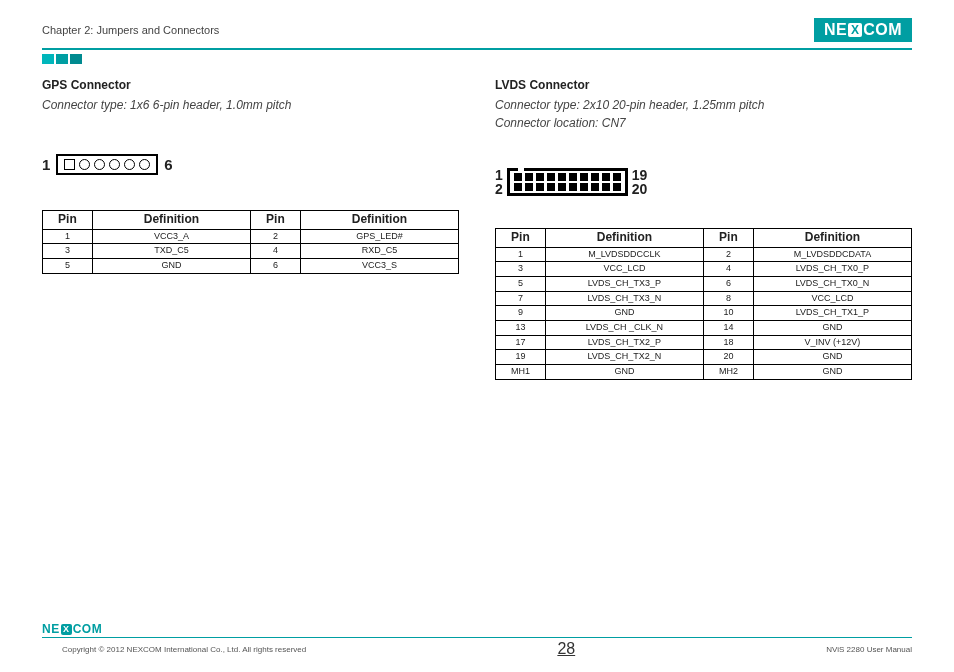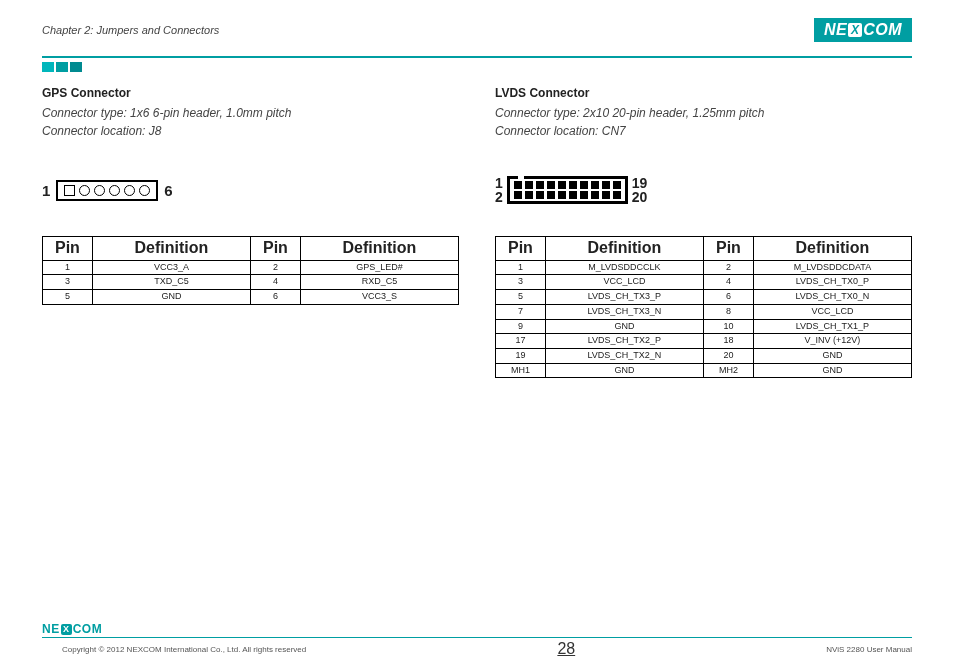--- a/index.html
+++ b/index.html
@@ -9,22 +9,21 @@
     height: 672px;
     background: #fff;
     position: relative;
     padding: 18px 42px 0 42px;
     color: #222;
   }
   .header-row {
     display: flex;
     justify-content: space-between;
     align-items: center;
-    margin-bottom: 14px;
-    font-style: italic;
+    margin-bottom: 6px;
   }
   .chapter-title { font-size: 11px; color: #444; }
   .logo-badge {
     background: #009ea2;
     color: #fff;
     font-weight: bold;
     font-size: 16px;
     padding: 3px 10px;
     letter-spacing: 0.5px;
     display: flex;
@@ -66,21 +65,21 @@
     border-collapse: collapse;
     width:100%;
     font-size:9px;
   }
   table.pin-table th, table.pin-table td{
     border:1px solid #000;
     padding:1px 4px;
     text-align:center;
     line-height:1.3;
   }
-  table.pin-table th{ font-size:16px; font-weight:bold;}
+  table.pin-table th{ font-size:12px; font-weight:bold;}
   .pin-col{ width:12%;}
   .def-col{ width:38%;}
   .footer{
     position:absolute;
     left:42px; right:42px; bottom:14px;
   }
   .footer-hr{ border:none; border-top:1.5px solid #009ea2; margin-bottom:2px;}
   .footer-row{ display:flex; justify-content:space-between; align-items:center; font-size:8px; color:#555;margin-left:20px;}
   .footer-logo{
     color:#009ea2; font-weight:bold; font-size:12px; letter-spacing:0.5px;
@@ -107,21 +106,20 @@
   <span class="cb1"></span>
     <span class="cb2"></span>
     <span class="cb3"></span>
 </div>
 
 <div class="columns">
 
   <div class="col">
     <div class="sect-title">GPS Connector</div>
     <div class="sect-line">Connector type: 1x6 6-pin header, 1.0mm pitch</div>
-    <div class="sect-line">Connector location: J8</div>
 
     <div class="diagram-area">
       <div class="gps-diagram">
         <div class="gps-label">1</div>
         <div class="gps-box">
           <div class="gps-sq"></div>
           <div class="gps-ci"></div>
             <div class="gps-ci"></div>
             <div class="gps-ci"></div>
             <div class="gps-ci"></div>
@@ -242,20 +240,26 @@
             <td>8</td>
             <td>VCC_LCD</td>
           </tr>
           <tr>
             <td>9</td>
             <td>GND</td>
             <td>10</td>
             <td>LVDS_CH_TX1_P</td>
           </tr>
           <tr>
+            <td>13</td>
+            <td>LVDS_CH _CLK_N</td>
+            <td>14</td>
+            <td>GND</td>
+          </tr>
+          <tr>
             <td>17</td>
             <td>LVDS_CH_TX2_P</td>
             <td>18</td>
             <td>V_INV (+12V)</td>
           </tr>
           <tr>
             <td>19</td>
             <td>LVDS_CH_TX2_N</td>
             <td>20</td>
             <td>GND</td>

